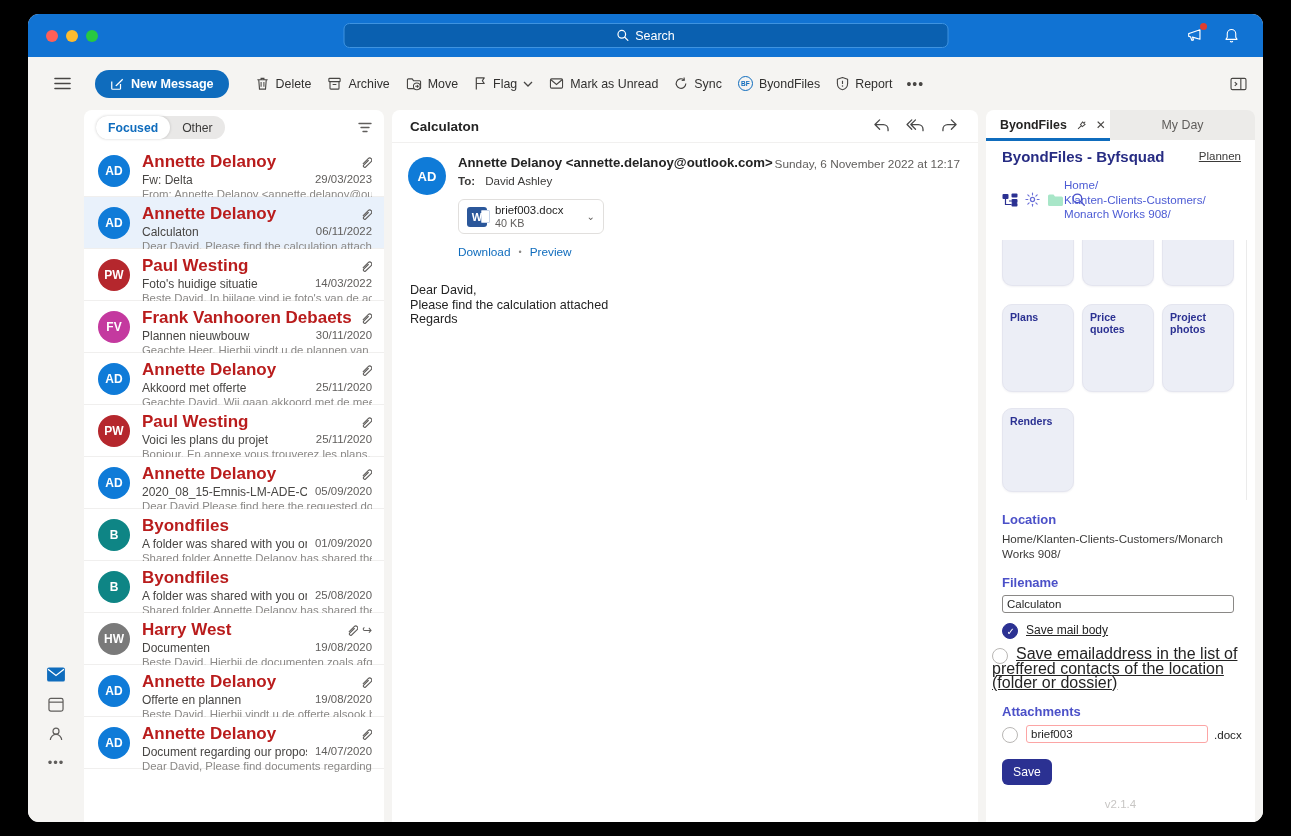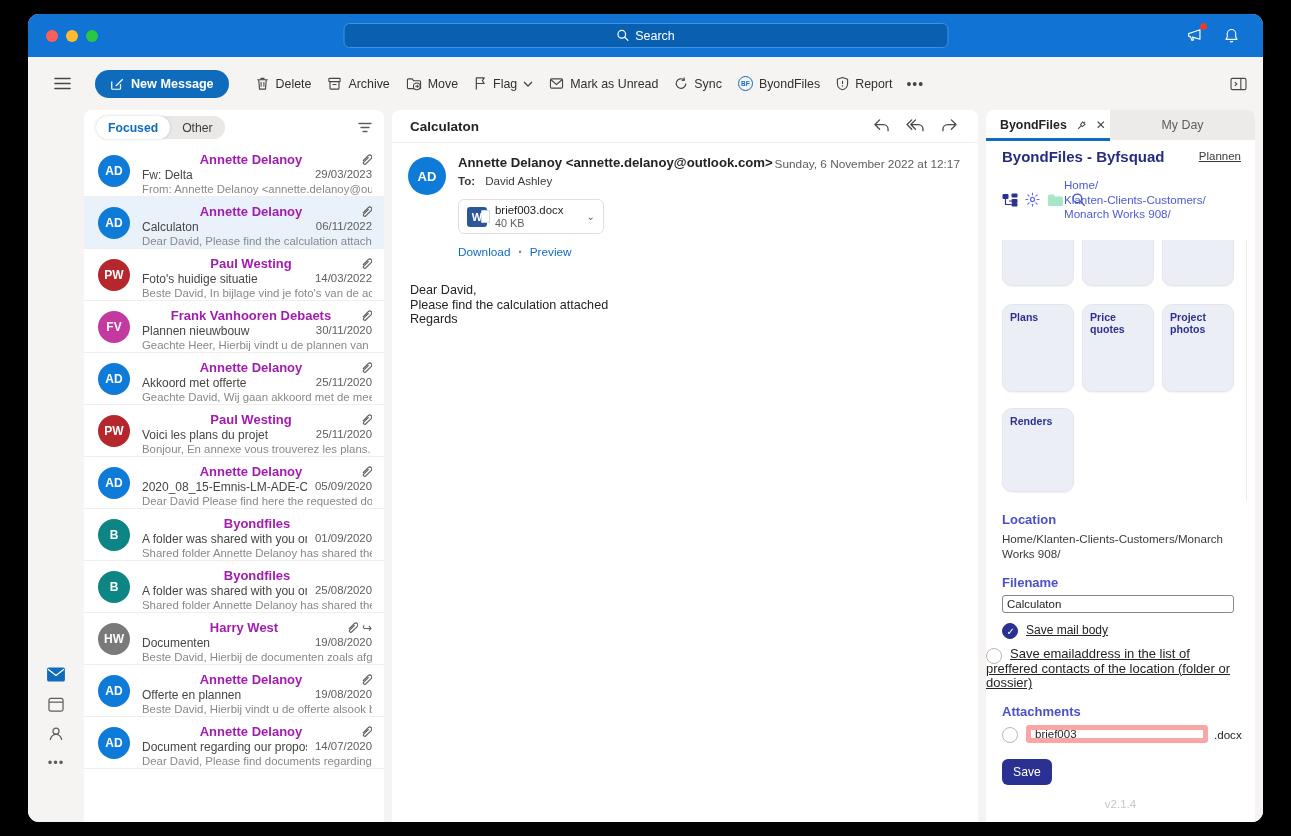--- a/index.html
+++ b/index.html
@@ -39,21 +39,21 @@
   .list-head { height:35px; display:flex; align-items:center; padding:0 12px;text-align:right; }
   .seg { display:flex; background:#e9e8e7; border-radius:12px; height:23px; align-items:center; }
   .seg-focused { background:#fff; border-radius:12px; height:23px; display:flex; align-items:center; padding:0 12px; color:#0f6cbd; font-weight:bold; font-size:12.2px; box-shadow:0 0 3px rgba(0,0,0,.18); cursor:pointer; }
   .seg-other { padding:0 12px; color:#3b3a39; font-size:12.2px; cursor:pointer; }
   .filter-ic { margin-left:auto; cursor:pointer; }
   .mrow { position:relative; height:52px; padding:7px 12px 0 14px; border-bottom:1px solid #f0efee; background:#fff; cursor:pointer; }
   .mrow.selected { background:#e9f1fb; }
   .avatar { position:absolute; left:14px; top:10px; width:32px; height:32px; border-radius:50%; color:#fff; font-size:12px; font-weight:bold; display:flex; align-items:center; justify-content:center; }
   .mbody { margin-left:44px; }
   .l1 { display:flex; align-items:center; }
-  .sender { font-size:13px; font-weight:bold; color:#a21caf; flex:1 1 auto; overflow:hidden; white-space:nowrap;text-align:center; }
+  .sender { font-size:17px; font-weight:bold; color:#b91c1c; flex:1 1 auto; overflow:hidden; white-space:nowrap; }
   .l1 .icons { display:flex; gap:4px; align-items:center; color:#605e5c; }
   .l2 { display:flex; margin-top:1px; }
   .subject { font-size:12px; color:#484644; flex:1 1 auto; overflow:hidden; white-space:nowrap; }
   .mdate { font-size:11.4px; color:#605e5c; margin-left:8px; white-space:nowrap; }
   .preview { font-size:11.4px; color:#8a8886; margin-top:1px; overflow:hidden; white-space:nowrap; }
   .fwd-glyph { font-size:12px; color:#605e5c; line-height:1; }
 
   
   .read-card { position:absolute; left:364px; top:0; width:586px; height:712px; background:#fff; border-radius:8px 8px 0 0; }
   .read-head { position:relative; height:33px; border-bottom:1px solid #f1f0ef; }
@@ -101,25 +101,25 @@
   .tile .tname { padding:6px 6px 0 7px; font-size:10.6px; font-weight:bold; color:#2b3192; line-height:12px; }
   .tile.cut { border-radius:0 0 10px 10px; border-top:none; }
   .bf-sec-label { font-size:13px; font-weight:bold; color:#4b50c8; margin:0 0 5px 16px; }
   .bf-loc-text { margin:0 16px; font-size:11.6px; color:#3b3a39; line-height:14.5px; width:235px; }
   .bf-input { display:block; margin:2px 16px 0 16px; width:232px; height:18px; border:1px solid #8a8886; border-radius:3px; font-size:11.5px; padding:0 4px; color:#242424; font-family:inherit; }
   .opt-row { position:relative; margin:10px 16px 0 16px; font-size:12px; color:#242424;text-decoration:underline; }
   .radio { position:absolute; left:0; top:0; width:16px; height:16px; border-radius:50%; border:1.5px solid #b9b7b5; background:#fff; cursor:pointer; }
   .radio.checked { background:#2b3192; border-color:#2b3192; }
   .radio.checked::after { content:"✓"; color:#fff; font-size:10px; font-weight:bold; position:absolute; left:3.5px; top:1.5px; }
   .opt-label { display:block; margin-left:24px; cursor:default; }
-  .opt-wrap { font-size:13px; line-height:14.5px; text-indent:24px; margin-left:0; }
+  .opt-wrap { font-size:16px; line-height:14.5px; text-indent:24px; margin-left:6px; }
   .opt-wrap .radio { top:1px; }
   .attach-line { position:relative; margin:6px 16px 0 16px; height:20px; }
   .attach-line .radio { top:2px; }
-  .attach-line input { position:absolute; left:24px; top:0; width:182px; height:18px; border:5px solid #fca5a5; border-radius:3px; font-size:11.5px; padding:0 4px; color:#242424; font-family:inherit; }
+  .attach-line input { position:absolute; left:24px; top:0; width:182px; height:18px; border:1px solid #fca5a5; border-radius:3px; font-size:11.5px; padding:0 4px; color:#242424; font-family:inherit; }
   .attach-ext { position:absolute; left:212px; top:3px; font-size:11.6px; color:#242424; }
   .save-btn { margin:14px 0 0 16px; background:#2b3192; color:#fff; border:none; border-radius:6px; font-size:12.2px; padding:6px 11px; cursor:pointer; font-family:inherit; }
   .bf-version { position:absolute; left:0; bottom:12px; width:100%; text-align:center; font-size:11.5px; color:#c8c6c4; }
   svg { display:block; }
 </style>
 </head>
 <body>
 
 <div id="screen">
   <div class="window">

